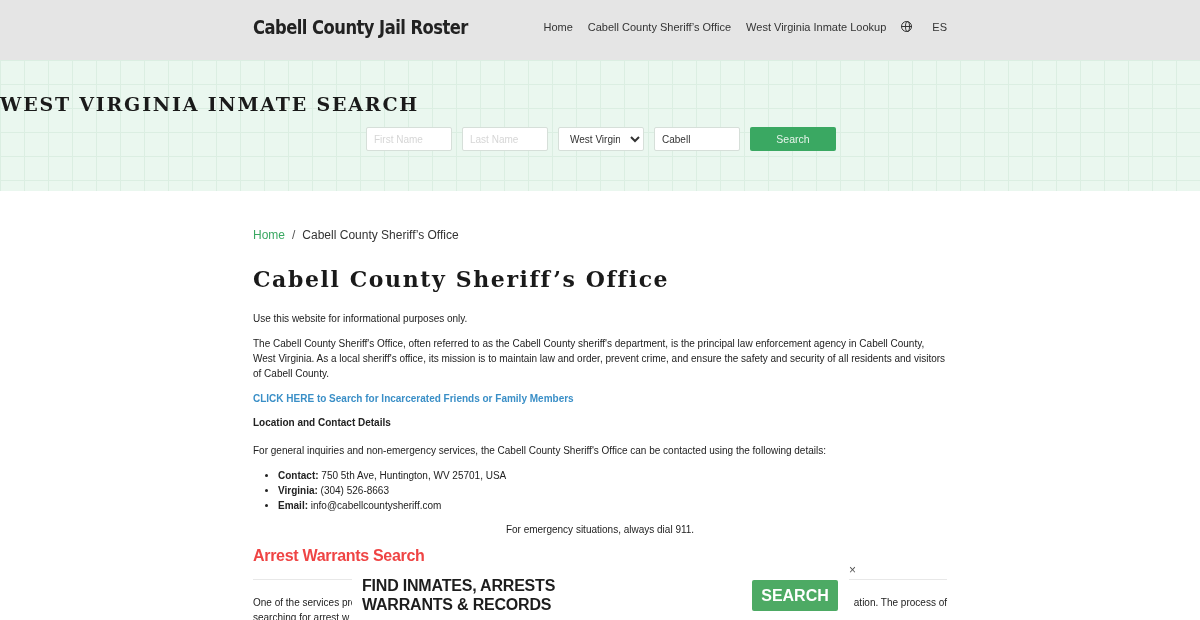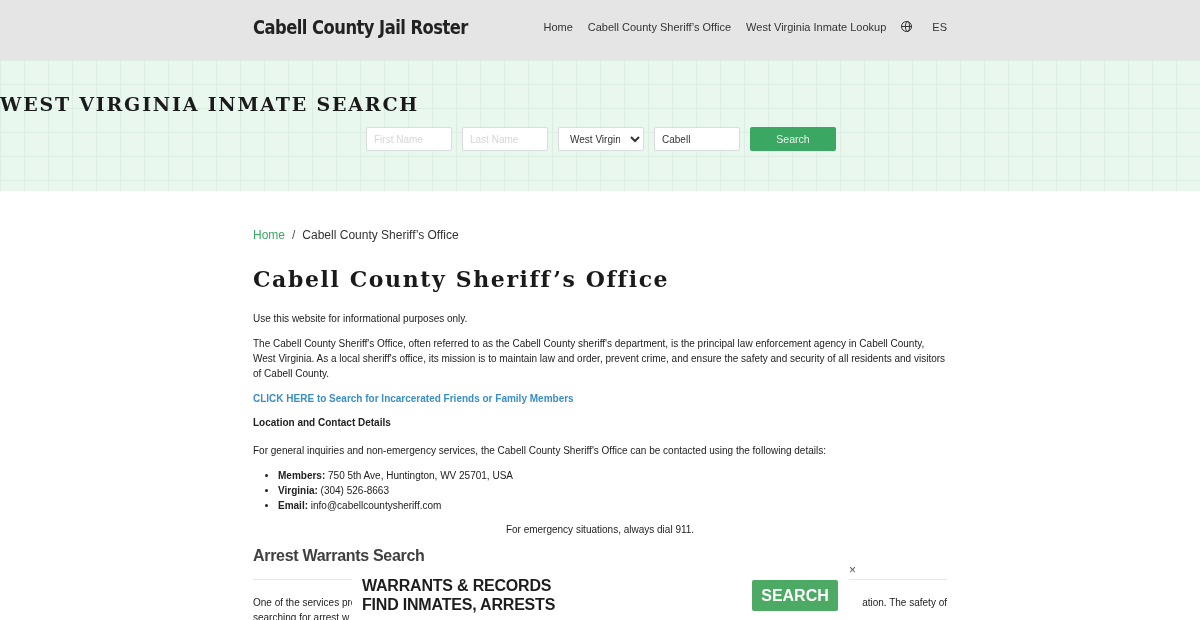--- a/index.html
+++ b/index.html
@@ -33,21 +33,21 @@
     .page-title { font-family: "DejaVu Serif", serif; font-size: 22px; font-weight: bold; letter-spacing: 1.6px; margin-top: 22px; color: #1a1a1a; line-height: 26px; }
     .p1 { margin-top: 19px; }
     .p2 { margin-top: 10px; }
     .link { margin-top: 10px; color: #3a8fc7; font-weight: bold; }
     .bold { margin-top: 9px; font-weight: bold; }
     .p3 { margin-top: 13px; }
     ul.contacts { margin-top: 10px; margin-left: 25px; list-style: disc; }
     ul.contacts li { line-height: 15px; }
     ul.contacts b { font-weight: bold; }
     .p4 { margin-top: 9px; text-align: center; }
-    .h3 { margin-top: 9px; font-size: 16px; font-weight: bold; color: #404040; line-height: 20px; letter-spacing: -0.3px; }
+    .h3 { margin-top: 9px; font-size: 16px; font-weight: bold; color: #ef4444; line-height: 20px; letter-spacing: -0.3px; }
     .hr { margin-top: 13px; height: 1px; background: #e8e8e8; }
     .p5 { margin-top: 15px; }
 
     .ad { position: absolute; left: 352px; top: 566px; width: 497px; height: 54px; background: #fff; }
     .ad .ad-text { position: absolute; left: 10px; top: 10px; font-size: 16px; font-weight: bold; line-height: 19px; color: #1d1d1d; letter-spacing: -0.2px; }
     .ad .ad-btn { position: absolute; left: 400px; top: 14px; width: 86px; height: 31px; background: #4daa64; color: #fff; border: none; border-radius: 2px; font-family: "Liberation Sans", sans-serif; font-size: 16px; font-weight: bold; }
     .ad-close { position: absolute; left: 849px; top: 563px; font-size: 12px; color: #555; width: 12px; height: 14px; line-height: 14px; }
   </style>
 </head>
 <body>
@@ -84,34 +84,34 @@
   <div class="breadcrumb">
     <a>Home</a><span class="sep">/</span><span>Cabell County Sheriff’s Office</span>
   </div>
   <h1 class="page-title">Cabell County Sheriff’s Office</h1>
   <p class="p1">Use this website for informational purposes only.</p>
   <p class="p2">The Cabell County Sheriff's Office, often referred to as the Cabell County sheriff's department, is the principal law enforcement agency in Cabell County, West Virginia. As a local sheriff's office, its mission is to maintain law and order, prevent crime, and ensure the safety and security of all residents and visitors of Cabell County.</p>
   <p class="link">CLICK HERE to Search for Incarcerated Friends or Family Members</p>
   <p class="bold">Location and Contact Details</p>
   <p class="p3">For general inquiries and non-emergency services, the Cabell County Sheriff's Office can be contacted using the following details:</p>
   <ul class="contacts">
-    <li><b>Members:</b><span> 750 5th Ave, Huntington, WV 25701, USA</span></li>
+    <li><b>Contact:</b><span> 750 5th Ave, Huntington, WV 25701, USA</span></li>
     <li><b>Virginia:</b><span> (304) 526-8663</span></li>
     <li><b>Email:</b><span> info@cabellcountysheriff.com</span></li>
   </ul>
   <p class="p4">For emergency situations, always dial 911.</p>
   <h3 class="h3">Arrest Warrants Search</h3>
   <div class="hr"></div>
   <p class="p5" style="display:flex; justify-content:space-between;">
     <span>One of the services pro</span>
-    <span>ation. The safety of</span>
+    <span>ation. The process of</span>
   </p>
   <p>searching for arrest w</p>
 </main>
 
 <div class="ad">
   <div class="ad-text">
+    <div>FIND INMATES, ARRESTS</div>
     <div>WARRANTS &amp; RECORDS</div>
-    <div>FIND INMATES, ARRESTS</div>
   </div>
   <button class="ad-btn">SEARCH</button>
 </div>
 <div class="ad-close">×</div>
 
 </body></html>

